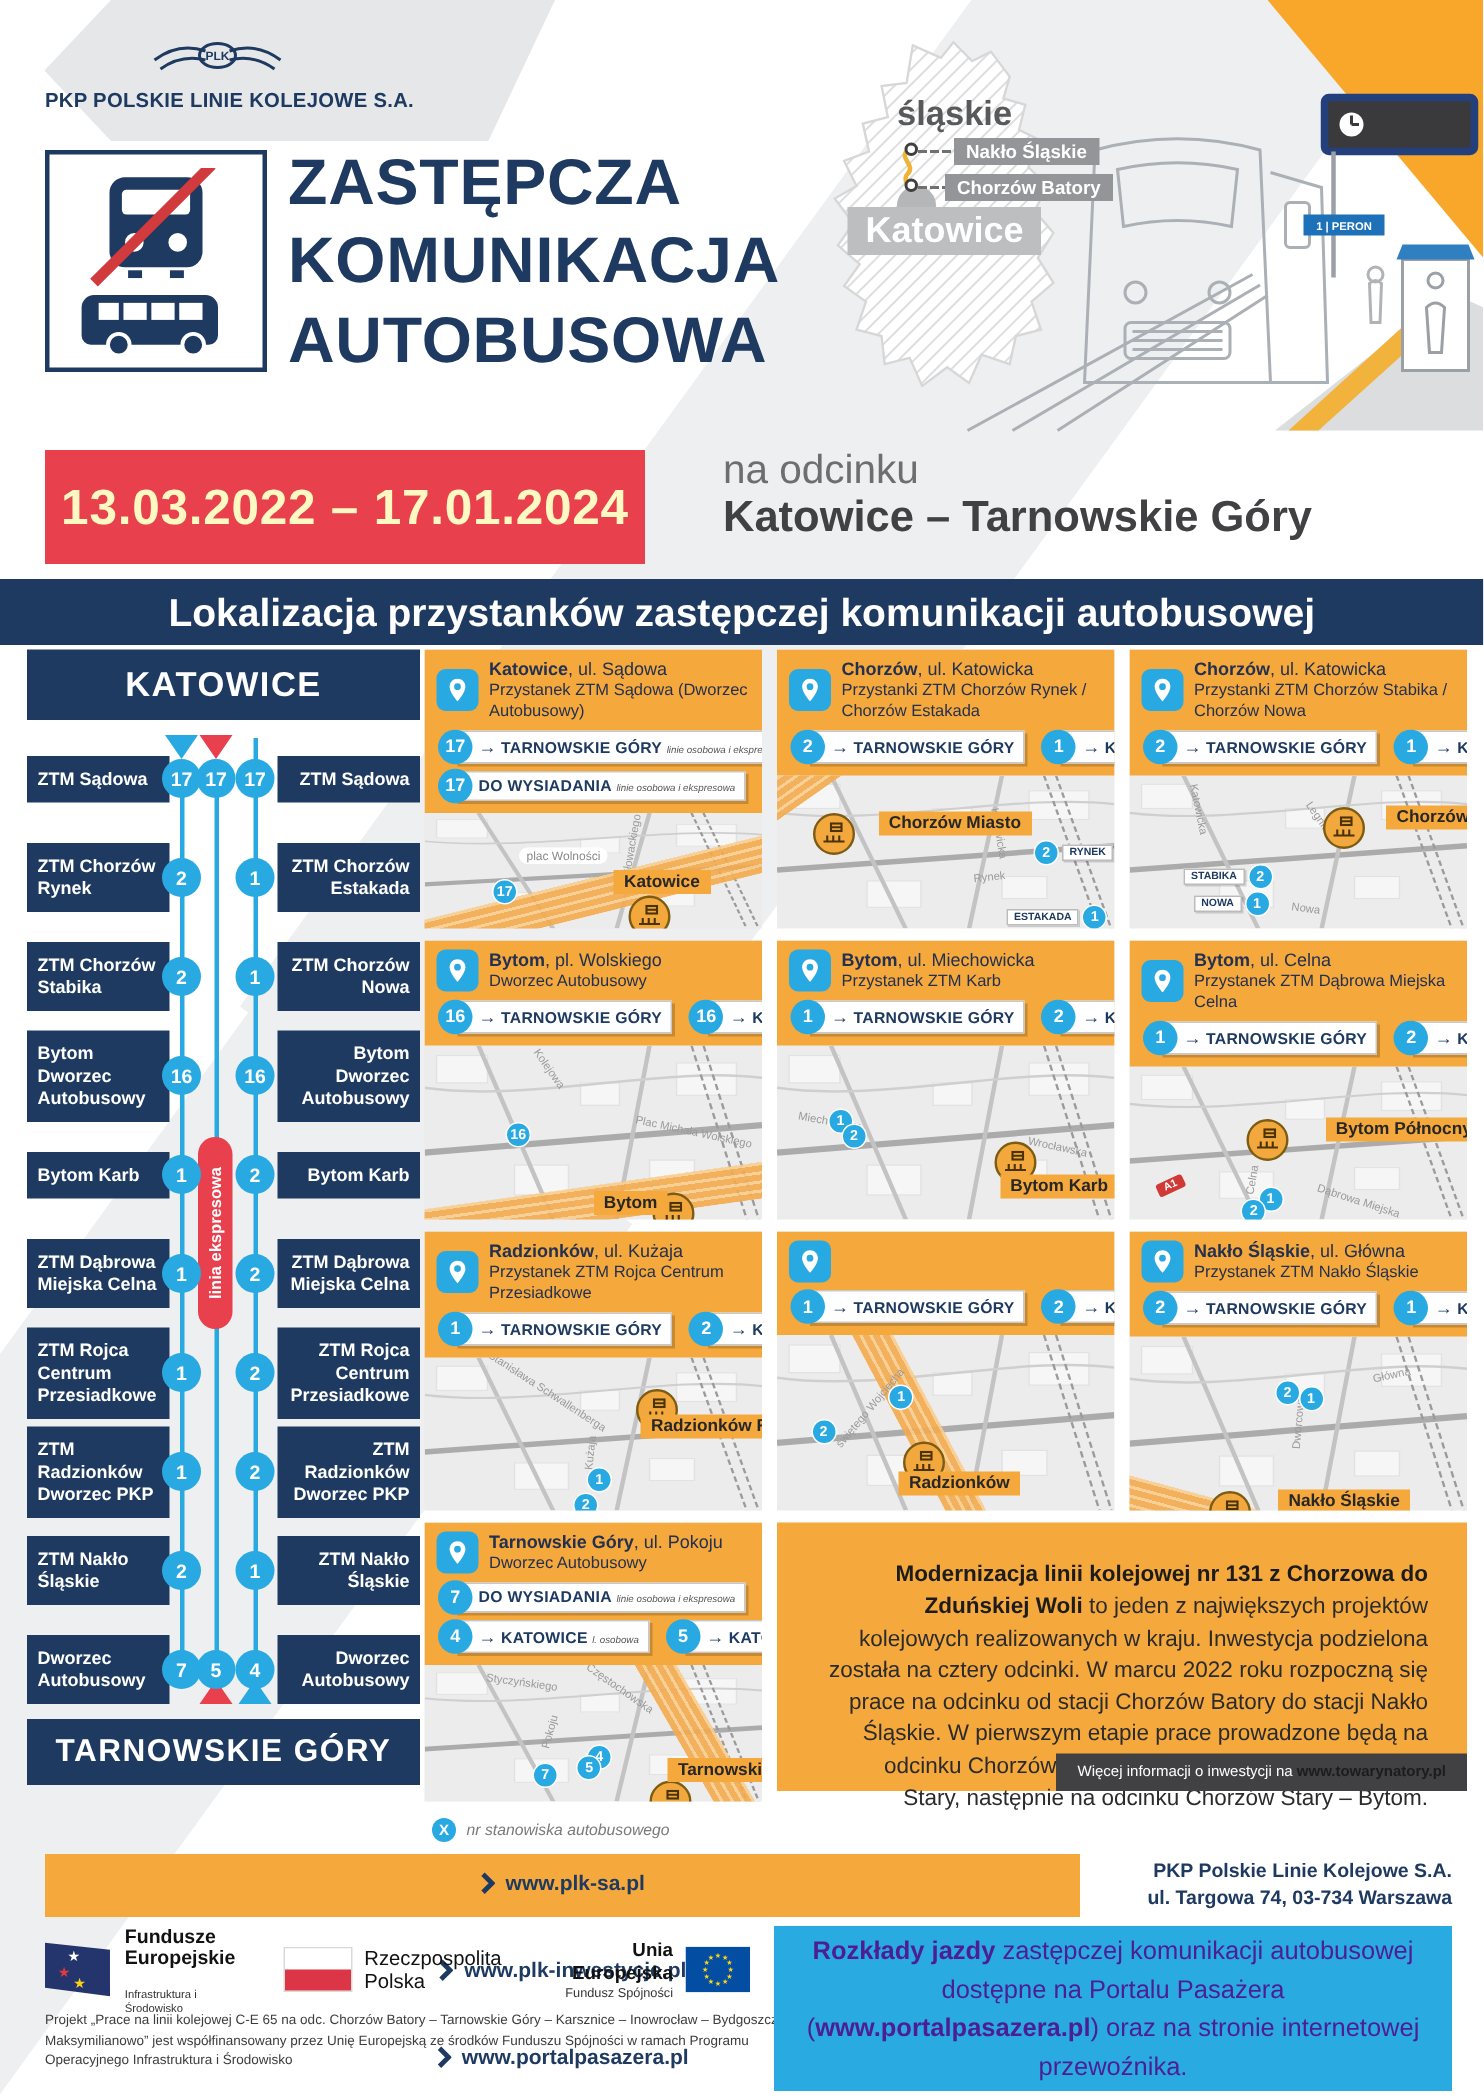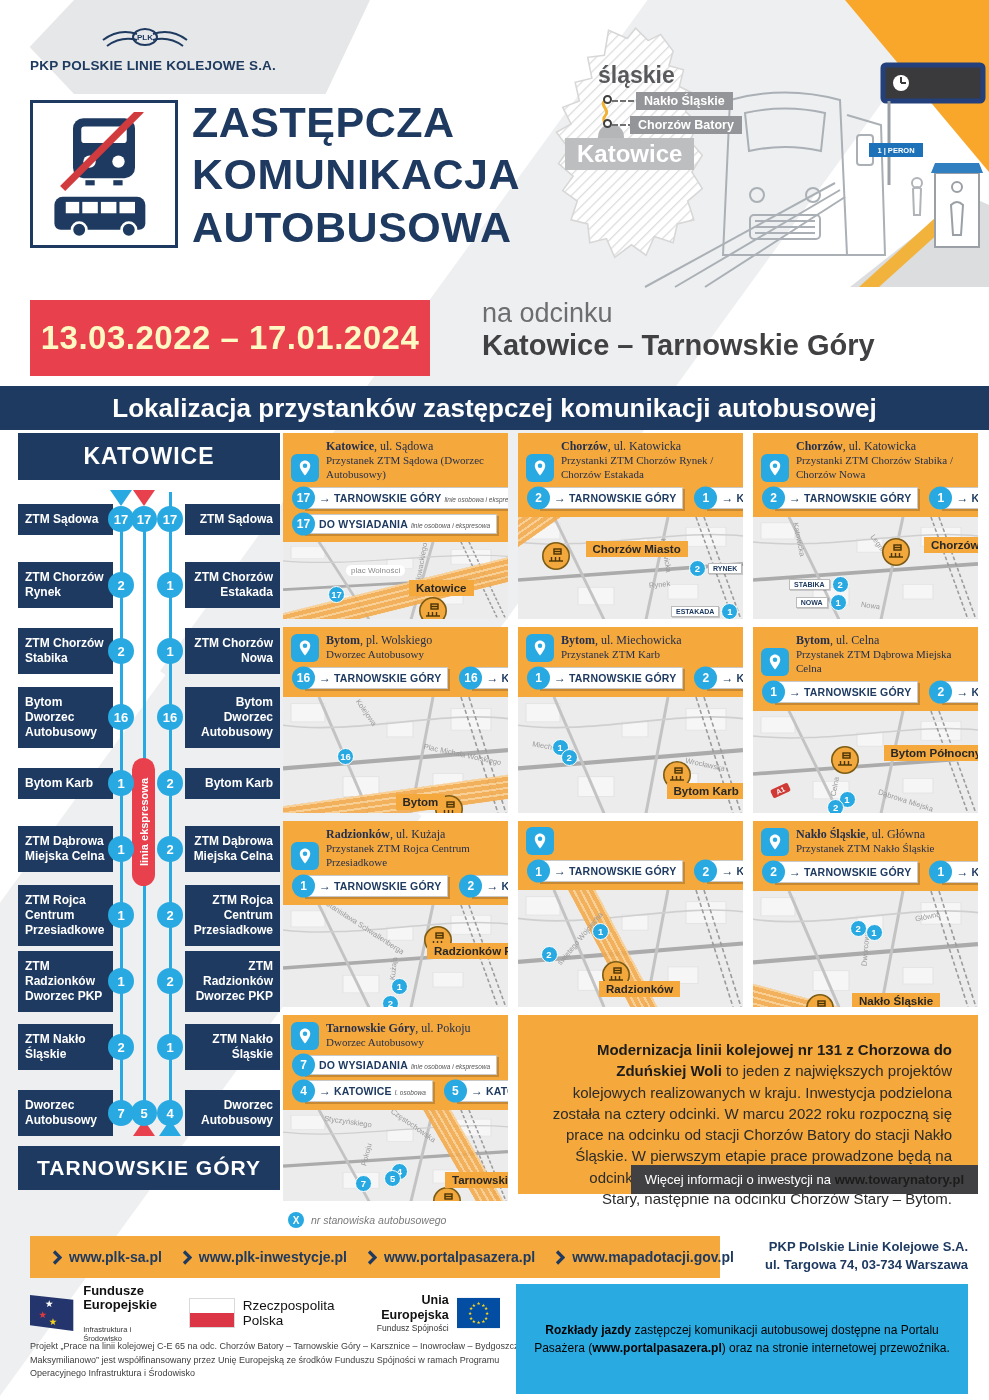--- a/index.html
+++ b/index.html
@@ -87,21 +87,21 @@
   .dl{text-align:left;} .dr{text-align:right;}
   .dbadge{position:absolute; top:50%; margin-top:-13px; width:26px; height:26px; z-index:4;
     border-radius:50%; background:var(--blue); color:#fff; font-size:13px; font-weight:bold;
     display:flex; align-items:center; justify-content:center;}
 
   
   .tiles{position:absolute; left:283px; top:433px; width:706px; z-index:2;
     display:grid; grid-template-columns:repeat(3,225px); grid-auto-rows:186px; gap:8px 10px;}
   .tile{background:#ececec; display:flex; flex-direction:column; overflow:hidden;}
   .tile-top{background:var(--orange); padding:6px 8px 8px 8px;}
-  .tile-head{display:flex; gap:7px; align-items:flex-end;font-family:Liberation Serif, serif;}
+  .tile-head{display:flex; gap:7px; align-items:center;}
   .pin{width:28px; height:28px; border-radius:6px; background:var(--blue); flex:0 0 28px;
     display:flex; align-items:center; justify-content:center;}
   .thead-txt{line-height:1.25;}
   .thead-txt .l1{font-size:12px; color:#243050;}
   .thead-txt .l1 b{font-weight:bold;}
   .thead-txt .l2{font-size:11px; color:#243050;}
   .brow{display:flex; gap:10px; margin-top:5px;}
   .bbox{position:relative; margin-left:12px; background:#fff; border:1px solid #c8c8c8;
     box-shadow:2px 2px 0 rgba(0,0,0,.18); padding:3px 6px 3px 15px; white-space:nowrap;
     display:flex; align-items:baseline; gap:3px;}
@@ -133,51 +133,51 @@
     color:var(--navy); font-weight:bold; font-size:7px; padding:1px 4px; white-space:nowrap;}
   .roadsign{position:absolute; z-index:3; background:#d03a36; color:#fff; font-weight:bold;
     font-size:7px; padding:1px 5px; border-radius:2px; transform:rotate(-25deg);}
 
   
   .info-box{grid-column:2/4; position:relative; background:var(--orange);
     padding:24px 26px 44px 30px; height:179px;}
   .info-box p{font-size:15px; line-height:1.42; color:#2b2b2b; text-align:right;}
   .info-box b{font-weight:bold; color:#1c1c1c;}
   .more-bar{position:absolute; right:0; bottom:0; background:var(--dgray); color:#fff;
-    font-size:13px; padding:7px 14px; white-space:nowrap;}
+    font-size:10px; padding:7px 14px; white-space:nowrap;}
   .more-bar b{font-weight:bold;}
 
   .legend{left:288px; top:1212px; display:flex; align-items:center; gap:7px;}
   .legend .xc{width:16px; height:16px; border-radius:50%; background:var(--blue); color:#fff;
     font-size:10px; font-weight:bold; display:flex; align-items:center; justify-content:center;}
   .legend span.txt{font-style:italic; font-size:10.5px; color:#7a7a7a;}
 
   
   .links-bar{left:30px; top:1236px; width:690px; height:42px; background:var(--orange);
-    display:flex; align-items:center; gap:20px; padding:11px 22px;}
+    display:flex; align-items:center; gap:42px; padding:11px 22px;flex-direction:column;}
   .link-item{display:flex; align-items:center; gap:7px;}
   .link-item span{font-size:14px; font-weight:bold; color:var(--navy); white-space:nowrap;}
   .address{left:740px; top:1238px; width:228px; text-align:right; color:var(--navy);
     font-weight:bold; font-size:13px; line-height:1.4;}
 
   .logos{left:30px; top:1284px; width:470px; display:flex; align-items:center; gap:22px;}
   .logo-item{display:flex; align-items:center; gap:8px;}
   .fe-txt .a{font-size:13px; font-weight:bold; color:#111; line-height:1.1;}
   .fe-txt .b{font-size:7.5px; color:#333; margin-top:12px;}
   .rp-flag{width:46px; height:30px; border:1px solid #d9d9d9;}
   .rp-flag .w{height:50%; background:#fff;} .rp-flag .r{height:50%; background:#dc3545;}
   .rp-txt{font-size:13.5px; color:#111; line-height:1.15;}
   .ue-txt{text-align:right; line-height:1.2;}
   .ue-txt .a{font-size:12.5px; font-weight:bold; color:#111;}
   .ue-txt .b{font-size:8.5px; color:#333;}
   .fine-print{left:30px; top:1340px; width:505px; font-size:9px; color:#3d3d3d; line-height:1.5;}
 
   .sched-box{left:516px; top:1284px; width:452px; height:110px; background:var(--skyblue);
     display:flex; align-items:center; justify-content:center; padding:10px 18px;}
-  .sched-box p{color:#000000; font-size:12px; line-height:1.5; text-align:center;}
+  .sched-box p{color:#4c1d95; font-size:17px; line-height:1.5; text-align:center;}
   .sched-box b{font-weight:bold;}
 </style>
 </head>
 <body>
 
 <div class="poster">
 
   <div class="band band1"></div>
   <div class="band band2"></div>
   <div class="corner-tri"></div>

